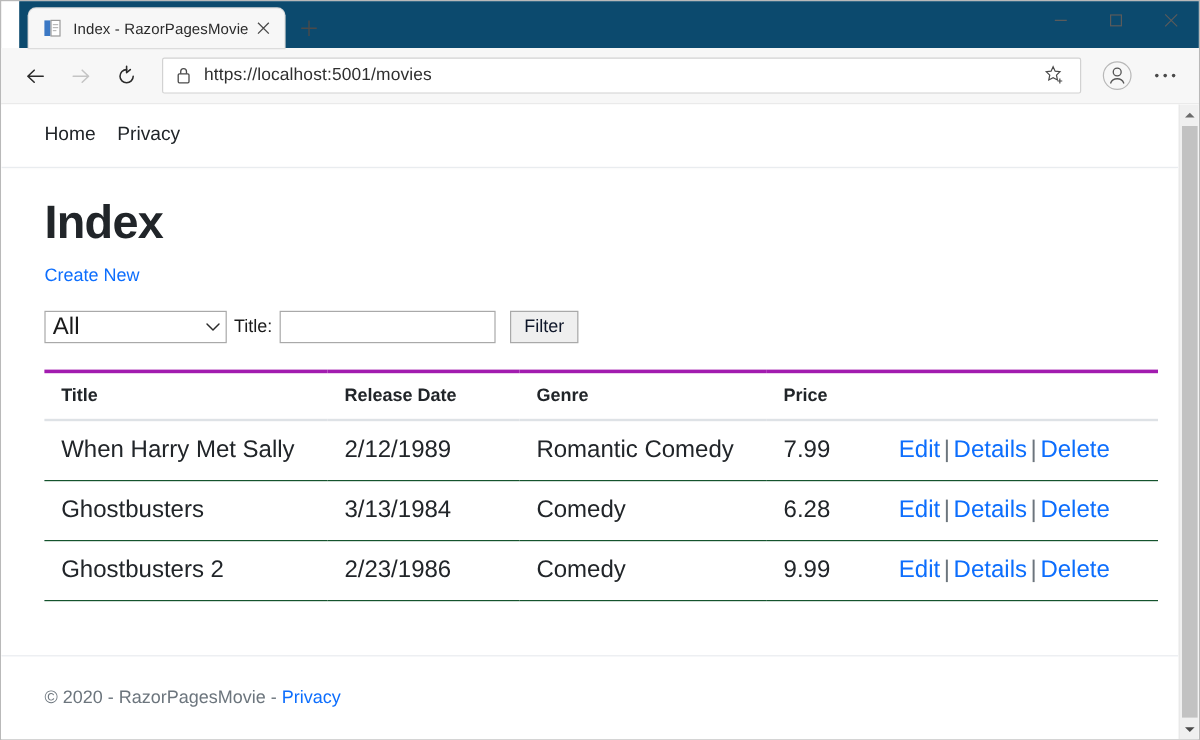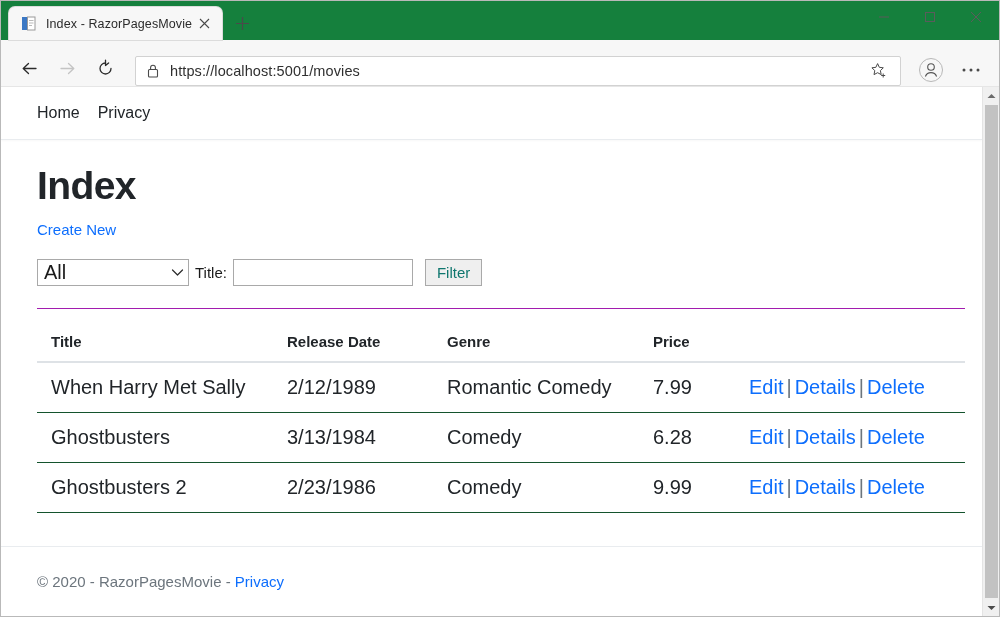--- a/index.html
+++ b/index.html
@@ -17,26 +17,27 @@
     position: relative;
     background: #ffffff;
     border: 1px solid #b9b9b9;
     display: flex;
     flex-direction: column;
   }
 
   
   #tab-strip {
     height: 39px;
-    background: #15803d;
+    background: #0c4a6e;
     display: flex;
     align-items: flex-end;
     position: relative;
     flex: 0 0 auto;
     padding-left: 8px;
+    margin-left: 15px;
   }
   .tab {
     height: 33px;
     width: 213px;
     background: #f7f7f7;
     border-radius: 6px 6px 0 0;
     display: flex;
     align-items: center;
     padding: 0 8px 0 11px;
     position: relative;
@@ -84,21 +85,21 @@
     color: #5b5b5b;
     font-size: 12px;
   }
   .win-ctrl svg { display:block; }
 
   
   #toolbar {
     height: 47px;
     background: #f7f7f7;
     display: flex;
-    align-items: flex-end;
+    align-items: center;
     padding: 0 12px 0 10px;
     flex: 0 0 auto;
     border-bottom: 1px solid #e6e6e6;
   }
   .nav-btn {
     width: 36px; height: 36px;
     display: flex; align-items: center; justify-content: center;
     flex: 0 0 auto;
     margin-right: 2px;
   }
@@ -243,40 +244,40 @@
     font-family: "Liberation Sans", sans-serif;
     outline: none;
   }
   #filter-button {
     height: 27px;
     margin-left: 12px;
     padding: 0 11px;
     background: #efefef;
     border: 1px solid #a9a9a9;
     font-size: 15px;
-    color: #0f766e;
+    color: #0f172a;
     font-family: "Liberation Sans", sans-serif;
     line-height: 25px;
     white-space: nowrap;
   }
 
   
   #movies-table {
     width: 928px;
     border-collapse: collapse;
     margin-top: 22px;
     table-layout: fixed;
   }
   #movies-table th {
     text-align: left;
     font-size: 15px;
     font-weight: bold;
     color: #212529;
-    padding: 24px 0 11px 14px;
-    border-top: 1px solid #a21caf;
+    padding: 10px 0 11px 14px;
+    border-top: 3px solid #a21caf;
     border-bottom: 2px solid #dee2e6;
     white-space: nowrap;
   }
   #movies-table td {
     font-size: 20px;
     color: #212529;
     padding: 13px 0 13px 14px;
     border-bottom: 1px solid #14532d;
     white-space: nowrap;
   }

